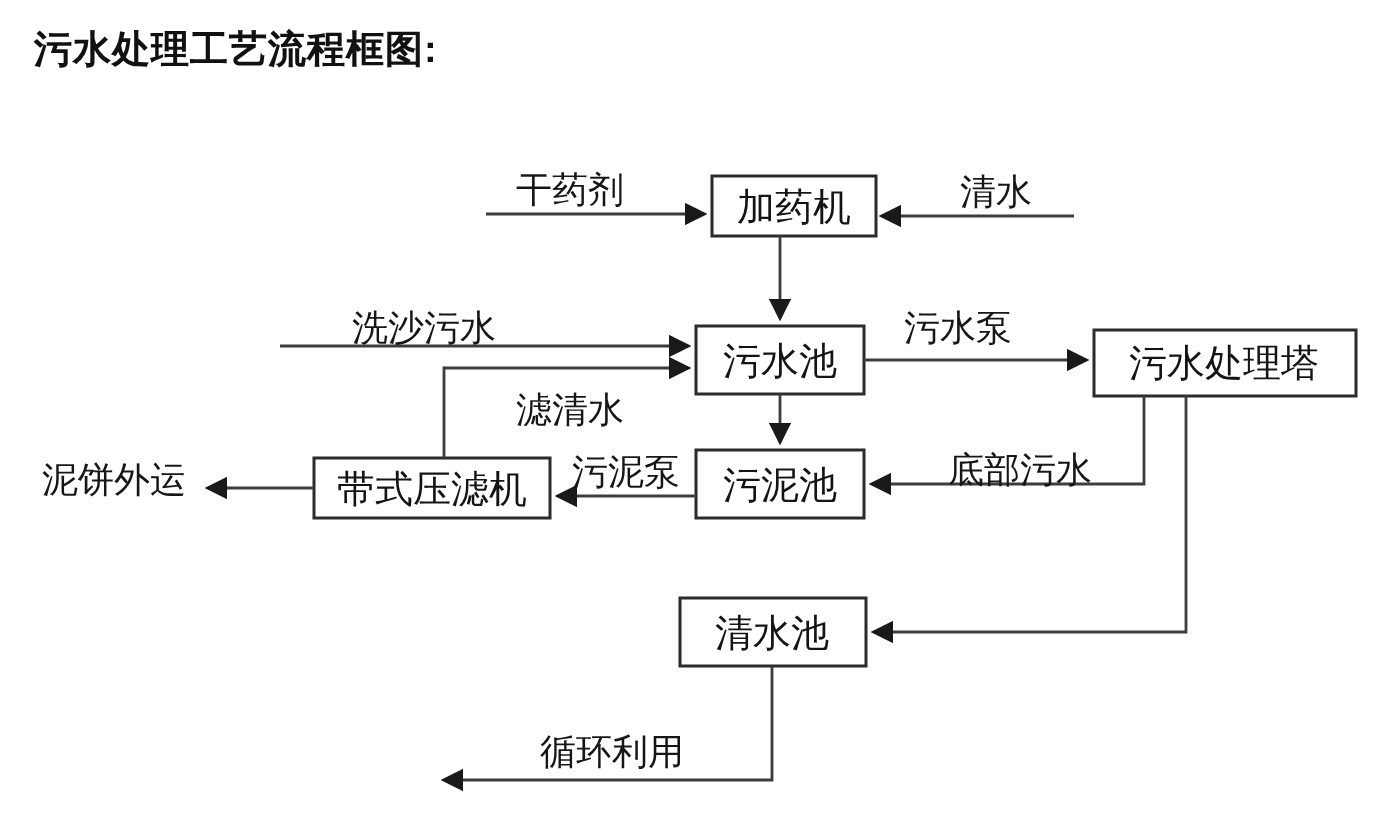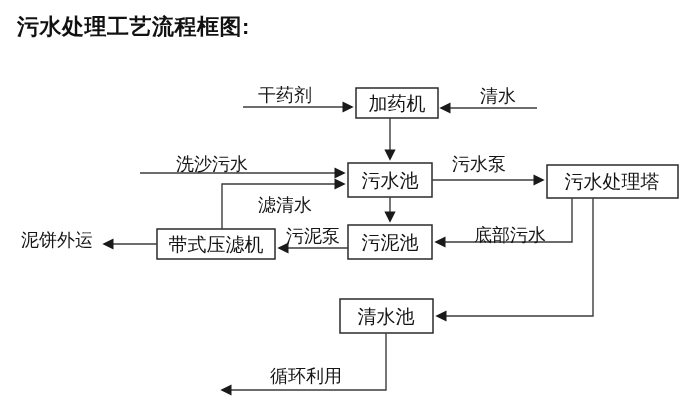--- a/index.html
+++ b/index.html
@@ -12,21 +12,21 @@
     width: 700px;
     height: 420px;
     background: #ffffff;
     font-family: "Liberation Sans", sans-serif;
     overflow: hidden;
   }
   .title {
     position: absolute;
     left: 17px;
     top: 12px;
-    font-size: 22px;
+    font-size: 19px;
     font-weight: bold;
     color: #111111;
     letter-spacing: 0.5px;
     white-space: nowrap;
   }
   svg.diagram {
     position: absolute;
     left: 0;
     top: 0;
   }

